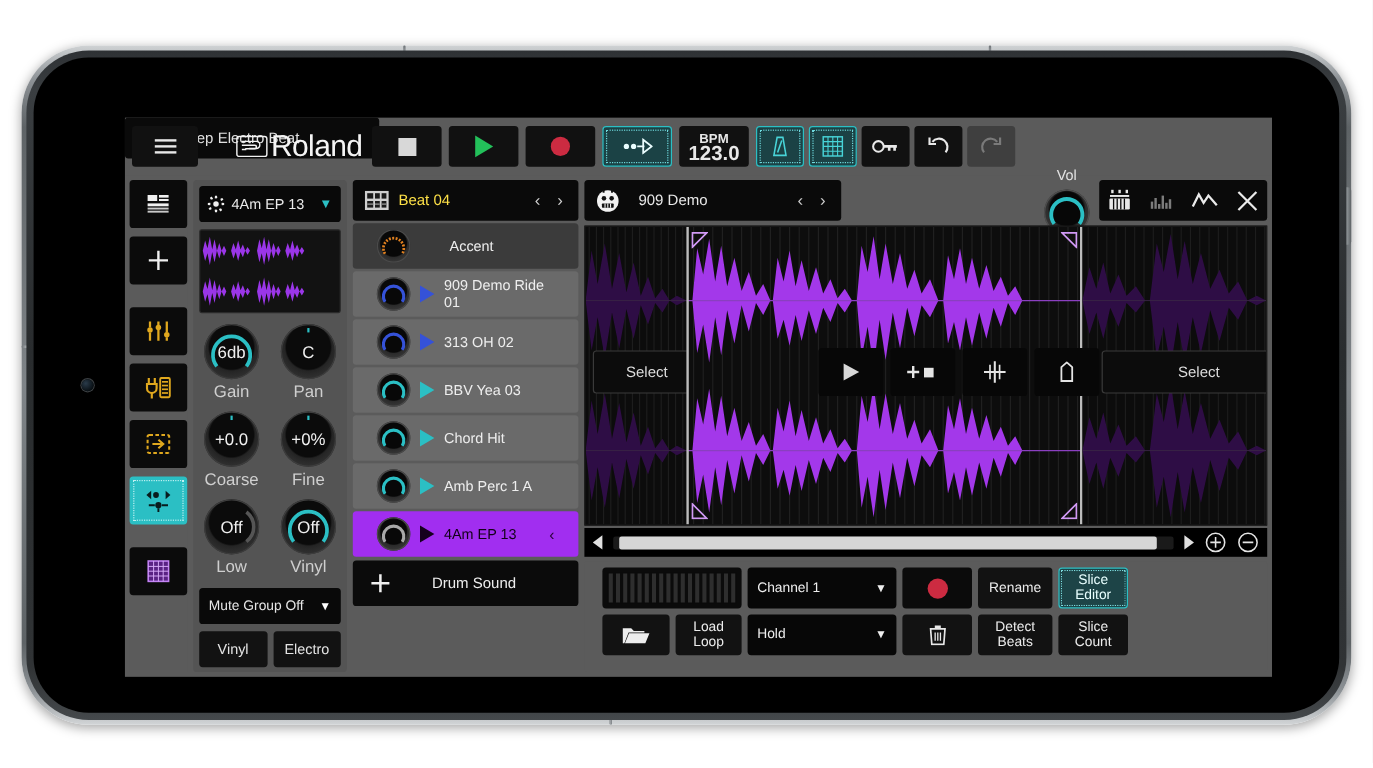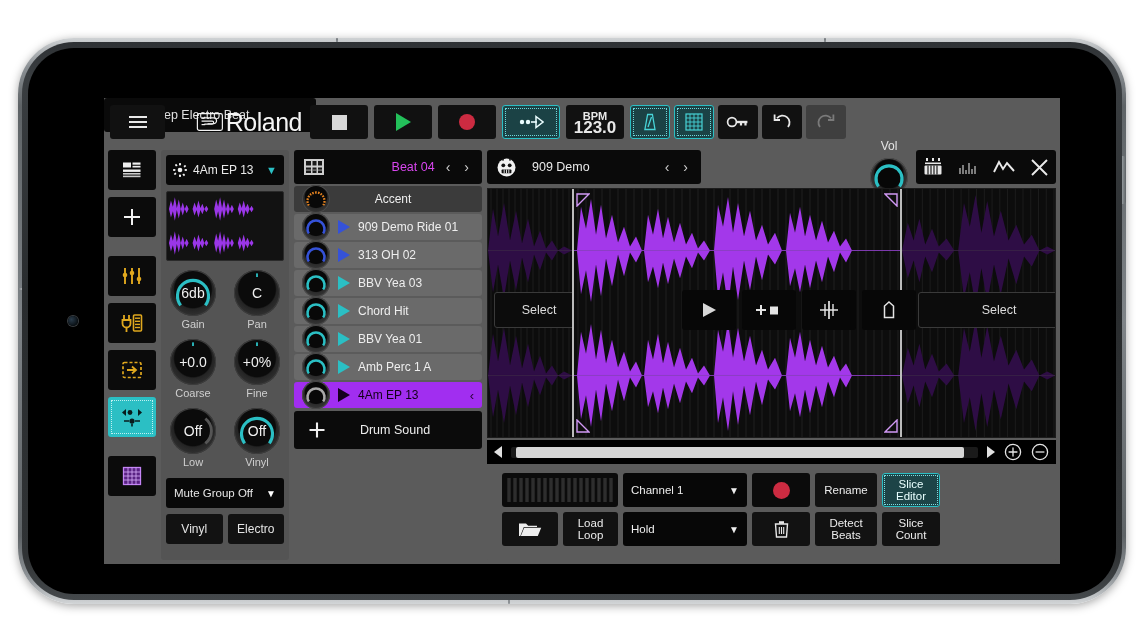--- a/index.html
+++ b/index.html
@@ -78,35 +78,35 @@
   #inst-wave { margin: 6px 5px 0 5px; height: 70px; background: #121212; border: 1px solid #2a2a2a; border-radius: 2px;
     display: flex; flex-direction: column; justify-content: space-around; overflow: hidden; }
   .knob-row { display: flex; justify-content: space-around; margin-top: 9px; }
   .knob-cell { width: 56px; text-align: center; }
   .knob { width: 46px; height: 46px; margin: 0 auto; border-radius: 50%;
     background: radial-gradient(circle at 50% 42%, #0b0b0b 52%, #242424 56%, #2f2f2f 72%, #1a1a1a 100%);
     box-shadow: inset 0 0 0 1px #3d3d3d; position: relative;
     display: flex; align-items: center; justify-content: center; }
   .knob .kv { color: #f0f0f0; font-size: 14px; z-index: 3; }
   .knob .karc { position: absolute; inset: 2px; border-radius: 50%; }
-  .knob-lbl { color: #cfcfcf; font-size: 11px; margin-top: 2px; }
+  .knob-lbl { color: #cfcfcf; font-size: 14px; margin-top: 2px; }
   #mute-group { margin: 10px 5px 0 5px; height: 30px; background: #090909; border-radius: 3px;
     display: flex; align-items: center; justify-content: space-between; padding: 0 8px; color: #e6e6e6; font-size: 11.5px; }
   #vinyl-row { display: flex; gap: 5px; margin: 6px 5px 0 5px; }
   #vinyl-row .vbtn { flex: 1; height: 30px; background: #121212; border-radius: 3px; color: #e4e4e4;
     font-size: 12px; display: flex; align-items: center; justify-content: center; }
 
   
   #soundlist { position: absolute; left: 190px; top: 4px; width: 188px; bottom: 4px; }
   #beat-tab { height: 34px; background: #0a0a0a; border-radius: 3px; display: flex; align-items: center;
     padding: 0 10px; gap: 8px; }
-  #beat-tab .bt-name { flex: 1; text-align: right; color: #d946ef; font-size: 12.5px; }
+  #beat-tab .bt-name { flex: 1; text-align: left; color: #fde047; font-size: 12.5px; }
   .chev { color: #cfcfcf; font-size: 14px; padding: 0 3px; }
-  .snd-row { height: 26px; margin-top: 2px; background: #6a6a6a; border-radius: 3px;
-    display: flex; align-items: center; padding: 0 8px; gap: 8px; }
+  .snd-row { height: 38px; margin-top: 2px; background: #6a6a6a; border-radius: 3px;
+    display: flex; align-items: center; padding: 0 20px; gap: 8px; }
   .snd-row.accent { background: #3b3b3b; }
   .snd-row.sel { background: #a12ef0; }
   .snd-knob { width: 28px; height: 28px; border-radius: 50%; position: relative; flex: 0 0 28px;
     background: radial-gradient(circle at 50% 42%, #080808 50%, #2b2b2b 55%, #373737 74%, #141414 100%);
     box-shadow: inset 0 0 0 1px #4a4a4a; }
   .snd-knob .sk-arc { position: absolute; inset: 3px; border-radius: 50%; }
   .snd-play { width: 0; height: 0; border-left: 12px solid #2bbfc4; border-top: 7px solid transparent; border-bottom: 7px solid transparent; }
   .snd-name { color: #eeeeee; font-size: 12px; flex: 1; }
   .snd-row.sel .snd-name { color: #120018; }
   #add-drum { height: 38px; margin-top: 3px; background: #0b0b0b; border-radius: 3px;
@@ -509,29 +509,20 @@
               <div class="snd-row">
                 <span class="snd-knob">
                   <svg class="sk-arc" viewBox="0 0 22 22">
                       <path d="M3.8 17.5 A8.5 8.5 0 1 1 18.2 17.5" fill="none" stroke="#2bbfc4" stroke-width="2.6"></path>
                     </svg>
                 </span>
                 <span class="snd-play"></span>
                 <span class="snd-name">Chord Hit</span>
               </div>
 
-              <div class="snd-row">
-                <span class="snd-knob">
-                  <svg class="sk-arc" viewBox="0 0 22 22">
-                      <path d="M3.8 17.5 A8.5 8.5 0 1 1 18.2 17.5" fill="none" stroke="#2bbfc4" stroke-width="2.6"></path>
-                    </svg>
-                </span>
-                <span class="snd-play"></span>
-                <span class="snd-name">BBV Yea 01</span>
-              </div>
 
               <div class="snd-row">
                 <span class="snd-knob">
                   <svg class="sk-arc" viewBox="0 0 22 22">
                       <path d="M3.8 17.5 A8.5 8.5 0 1 1 18.2 17.5" fill="none" stroke="#2bbfc4" stroke-width="2.6"></path>
                     </svg>
                 </span>
                 <span class="snd-play"></span>
                 <span class="snd-name">Amb Perc 1 A</span>
               </div>

